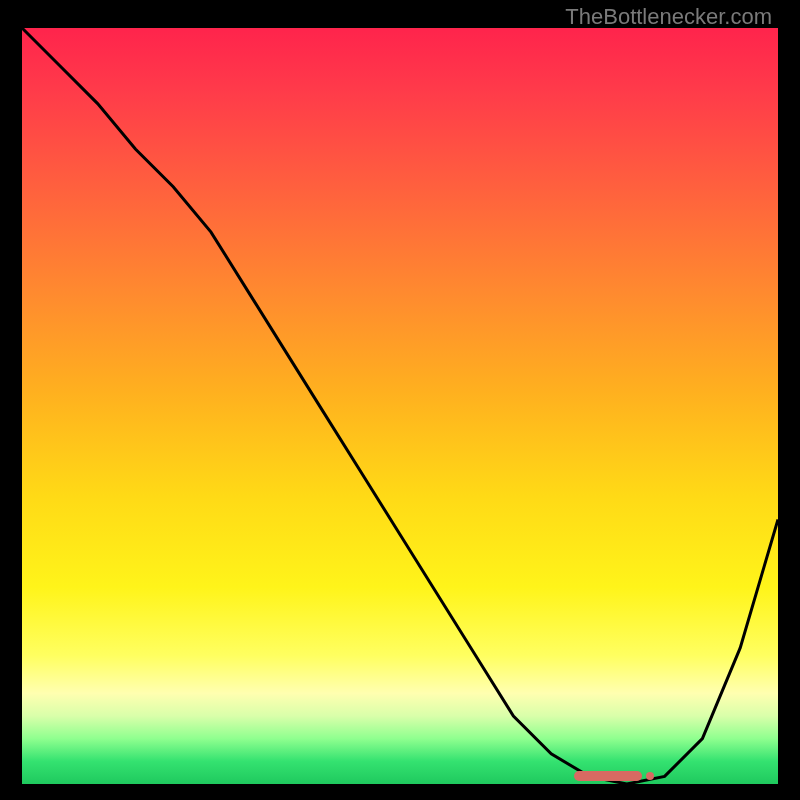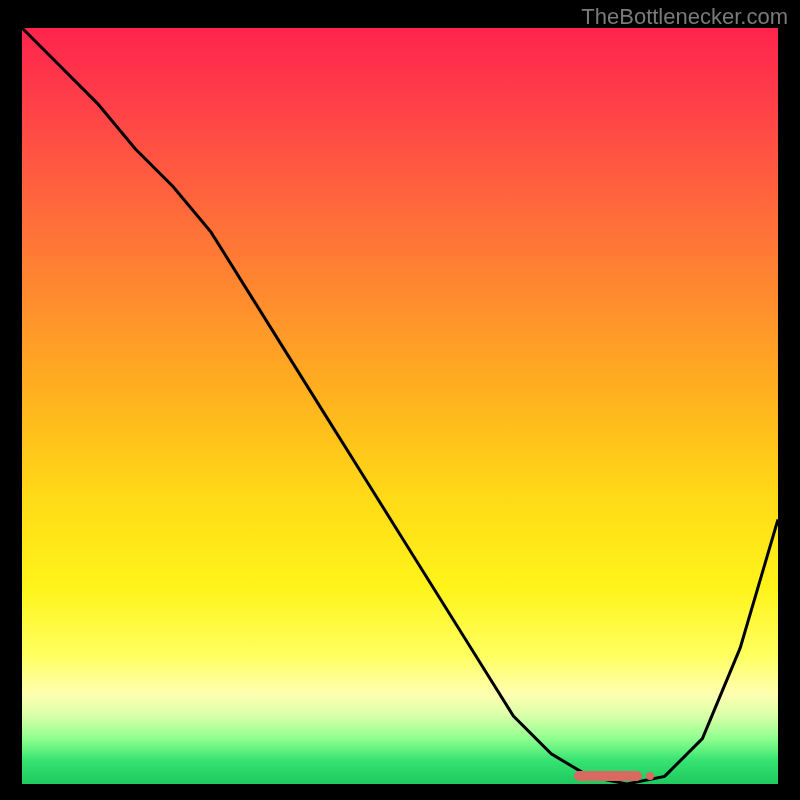--- a/index.html
+++ b/index.html
@@ -7,21 +7,21 @@
     padding: 0;
     width: 800px;
     height: 800px;
     background: #000;
     position: relative;
     font-family: Arial, sans-serif;
   }
   .watermark {
     position: absolute;
     top: 4px;
-    right: 12px;
+    right: 28px;
     color: #7a7a7a;
     font-size: 22px;
     font-family: Arial, sans-serif;
   }
   .plot-area {
     position: absolute;
     left: 22px;
     top: 28px;
     width: 756px;
     height: 756px;

